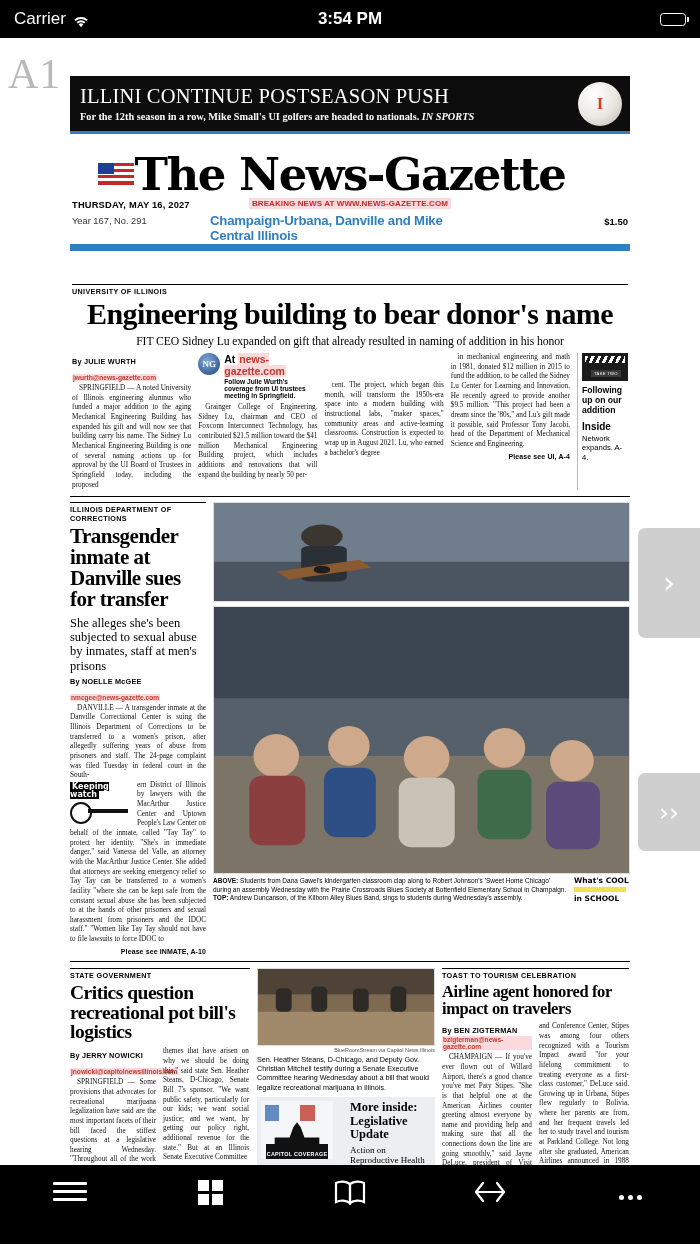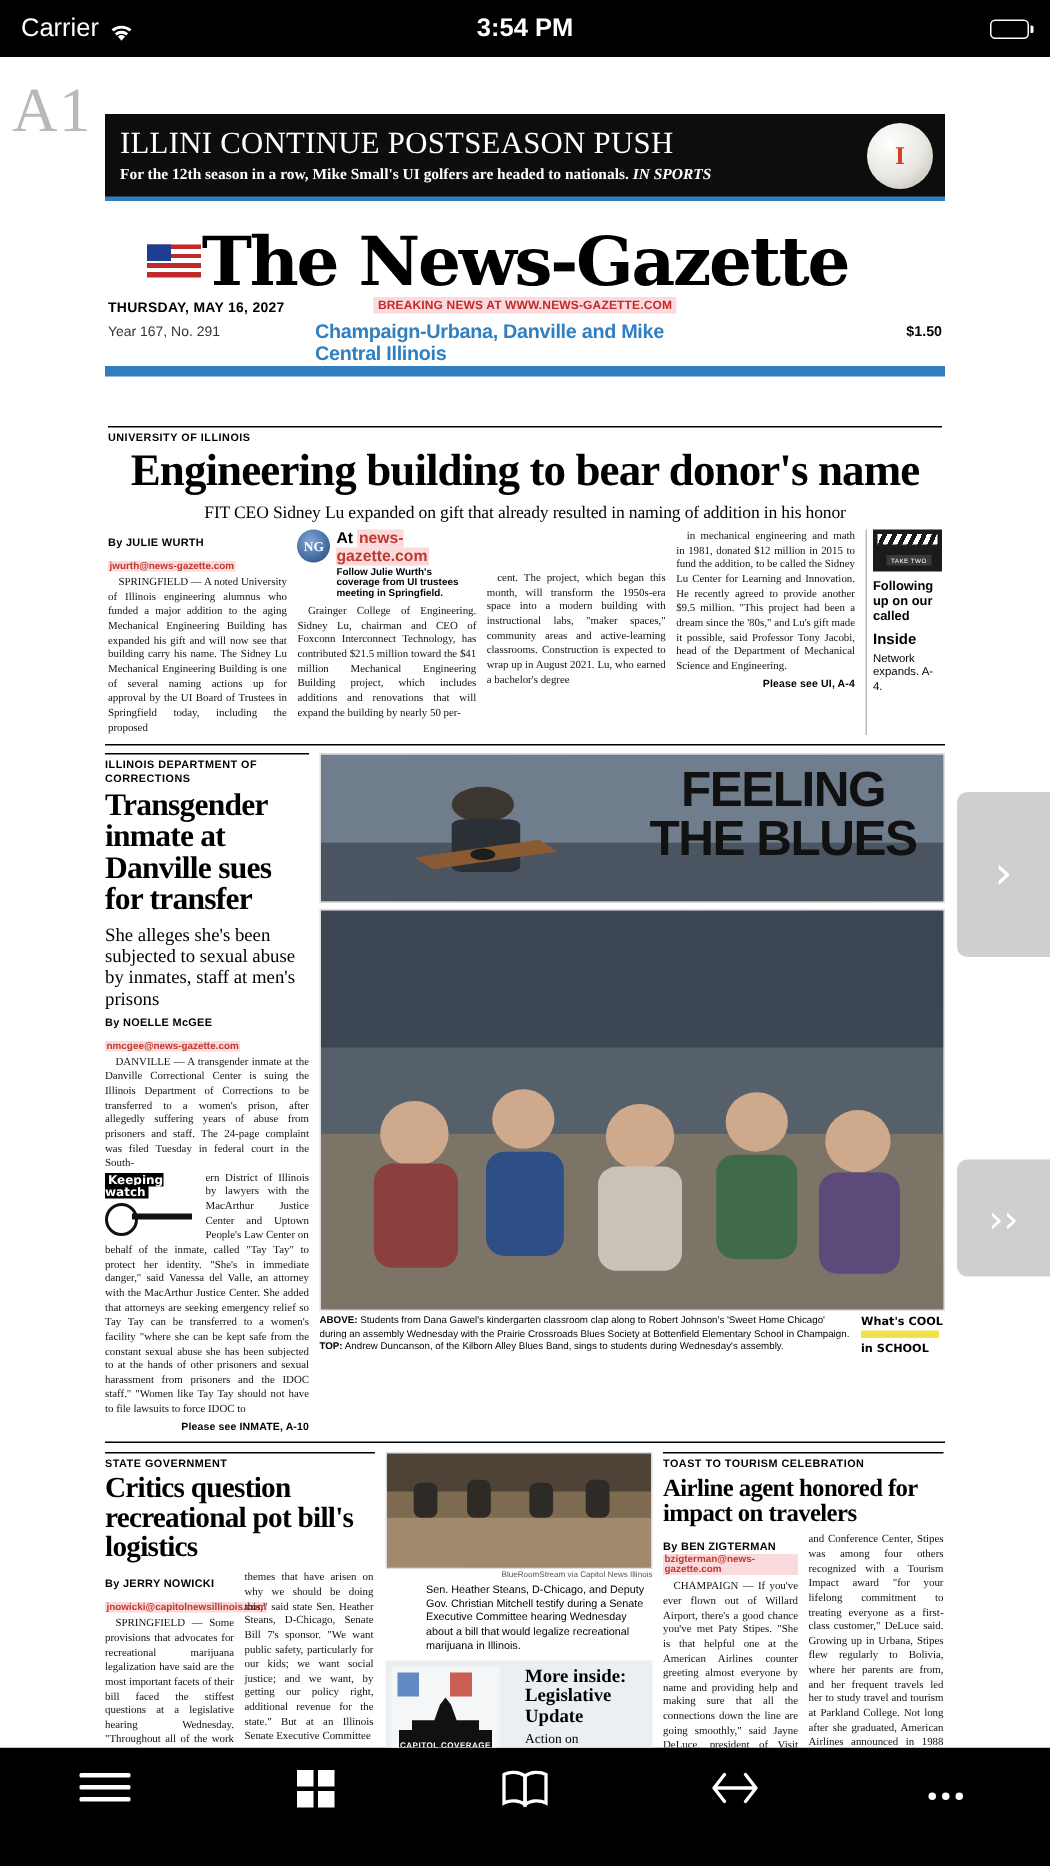--- a/index.html
+++ b/index.html
@@ -135,21 +135,21 @@
   .b1{width:180px;}
   .b2{width:178px;}
   .b3{width:187px;}
   .hl-b{font-family:"Liberation Serif",serif;font-weight:bold;font-size:19.5px;line-height:1.02;
         letter-spacing:-.5px;}
   .hl-b2{font-family:"Liberation Serif",serif;font-weight:bold;font-size:16.5px;line-height:1.05;
          letter-spacing:-.4px;}
   .midphoto{height:78px;border:1px solid #ddd;
             background:linear-gradient(150deg,#8e7a62 0%,#6b5a46 45%,#403429 100%);}
   .credit-sm{font-size:5.4px;text-align:right;color:#555;margin-top:1px;}
-  .cap2{font-size:7.2px;line-height:1.3;margin-top:2px;margin-left:27px;}
+  .cap2{font-size:7.2px;line-height:1.3;margin-top:2px;}
   .moreinside{display:flex;gap:17px;background:#eceff2;padding:4px;margin-top:5px;}
   .capitol{width:72px;height:58px;background:#f4f6f8;position:relative;flex:0 0 auto;overflow:hidden;}
   .capitol .dome{position:absolute;left:50%;transform:translateX(-50%);bottom:0;width:62px;height:40px;
                  background:#111;clip-path:polygon(0 100%,0 62%,14% 62%,14% 46%,38% 46%,44% 20%,
                  50% 8%,56% 20%,62% 46%,86% 46%,86% 62%,100% 62%,100% 100%);}
   .capitol .lbl{position:absolute;left:0;bottom:2px;width:100%;text-align:center;color:#fff;
                 font-size:5.4px;font-weight:bold;letter-spacing:.3px;z-index:2;}
   .capitol .dots{position:absolute;left:4px;top:4px;width:64px;height:16px;
                  background:linear-gradient(90deg,#3f6fb5 0 22%,transparent 22% 55%,#c0392b 55% 78%,transparent 78%);
                  opacity:.8;}
@@ -264,21 +264,21 @@
             <div class="body">
                 <p>in mechanical engineering and math in 1981, donated $12 million in 2015 to fund the addition, to be called the Sidney Lu Center for Learning and Innovation. He recently agreed to provide another $9.5 million. "This project had been a dream since the '80s," and Lu's gift made it possible, said Professor Tony Jacobi, head of the Department of Mechanical Science and Engineering.</p>
               </div>
             <div class="jump">Please see UI, A-4</div>
           </div>
 
           <div class="s1col c4">
             <div class="takebox">
                 <span>TAKE TWO</span>
               </div>
-            <div class="side-h">Following up on our called</div>
+            <div class="side-h">Following up on our addition</div>
             <div class="side-h2">Inside</div>
             <div class="side-t">Network expands. A-4.</div>
           </div>
         </div>
       </div>
 
       <div class="rule"></div>
 
       <div class="mid">
         <div class="mid-left">
@@ -307,24 +307,20 @@
           <div class="bluesbox">
             <div class="photo-top">
               <svg width="100%" height="100%" viewBox="0 0 200 100" preserveAspectRatio="none">
                 <rect width="200" height="100" fill="#6f7d8c"></rect>
                 <rect x="0" y="60" width="200" height="40" fill="#4a5561"></rect>
                 <ellipse cx="52" cy="34" rx="10" ry="12" fill="#3c3630"></ellipse>
                 <rect x="42" y="44" width="22" height="36" rx="4" fill="#2b2f36"></rect>
                 <path d="M30 70 L70 58 L76 66 L36 78 Z" fill="#8a5a32"></path>
                 <circle cx="52" cy="68" r="4" fill="#1d1d1d"></circle>
               </svg>
-            </div>
-            <div class="blues-title">
-              <span>FEELING</span><br>
-              <span>THE BLUES</span>
             </div>
             <div class="photo-credit"><span>Photos by STEPHEN HAAS  ///  </span><em>shaas@news-gazette.com</em></div>
           </div>
 
           <div class="photo-main">
             <svg width="100%" height="100%" viewBox="0 0 400 268" preserveAspectRatio="none">
               <rect width="400" height="268" fill="#55606b"></rect>
               <rect x="0" y="150" width="400" height="118" fill="#7d7468"></rect>
               <rect x="0" y="0" width="400" height="92" fill="#3b4652"></rect>
               <g fill="#cfa98c">

